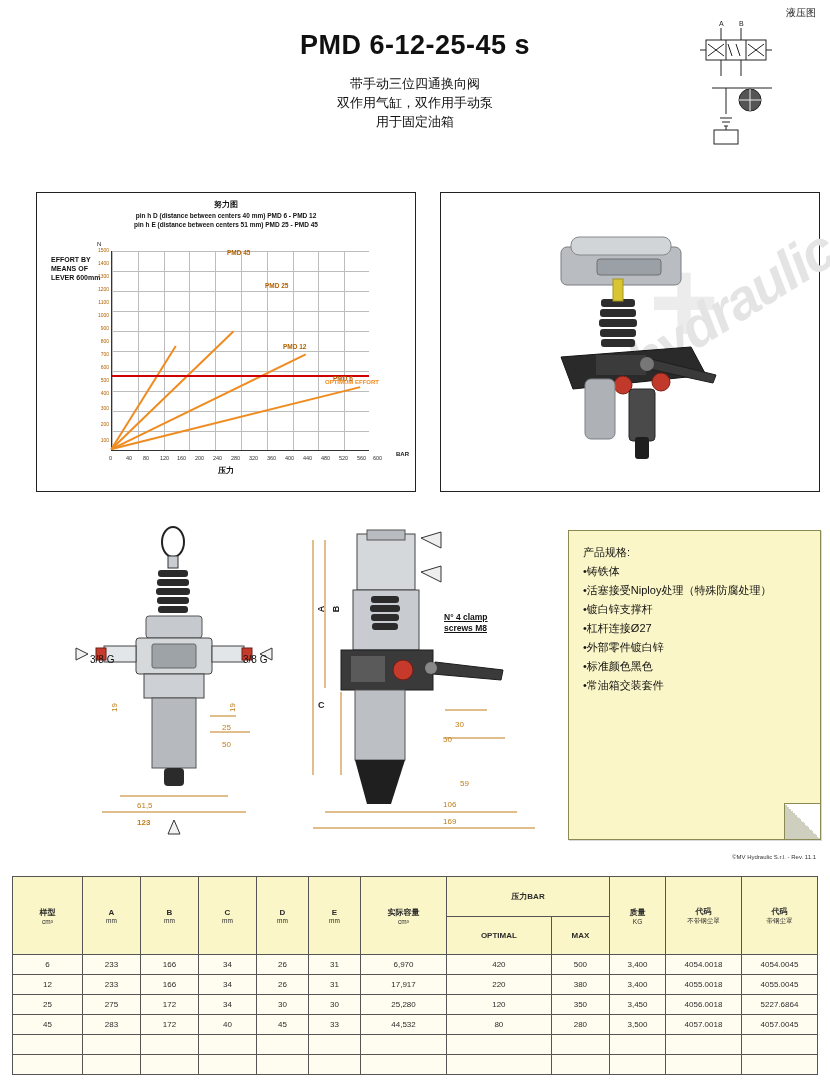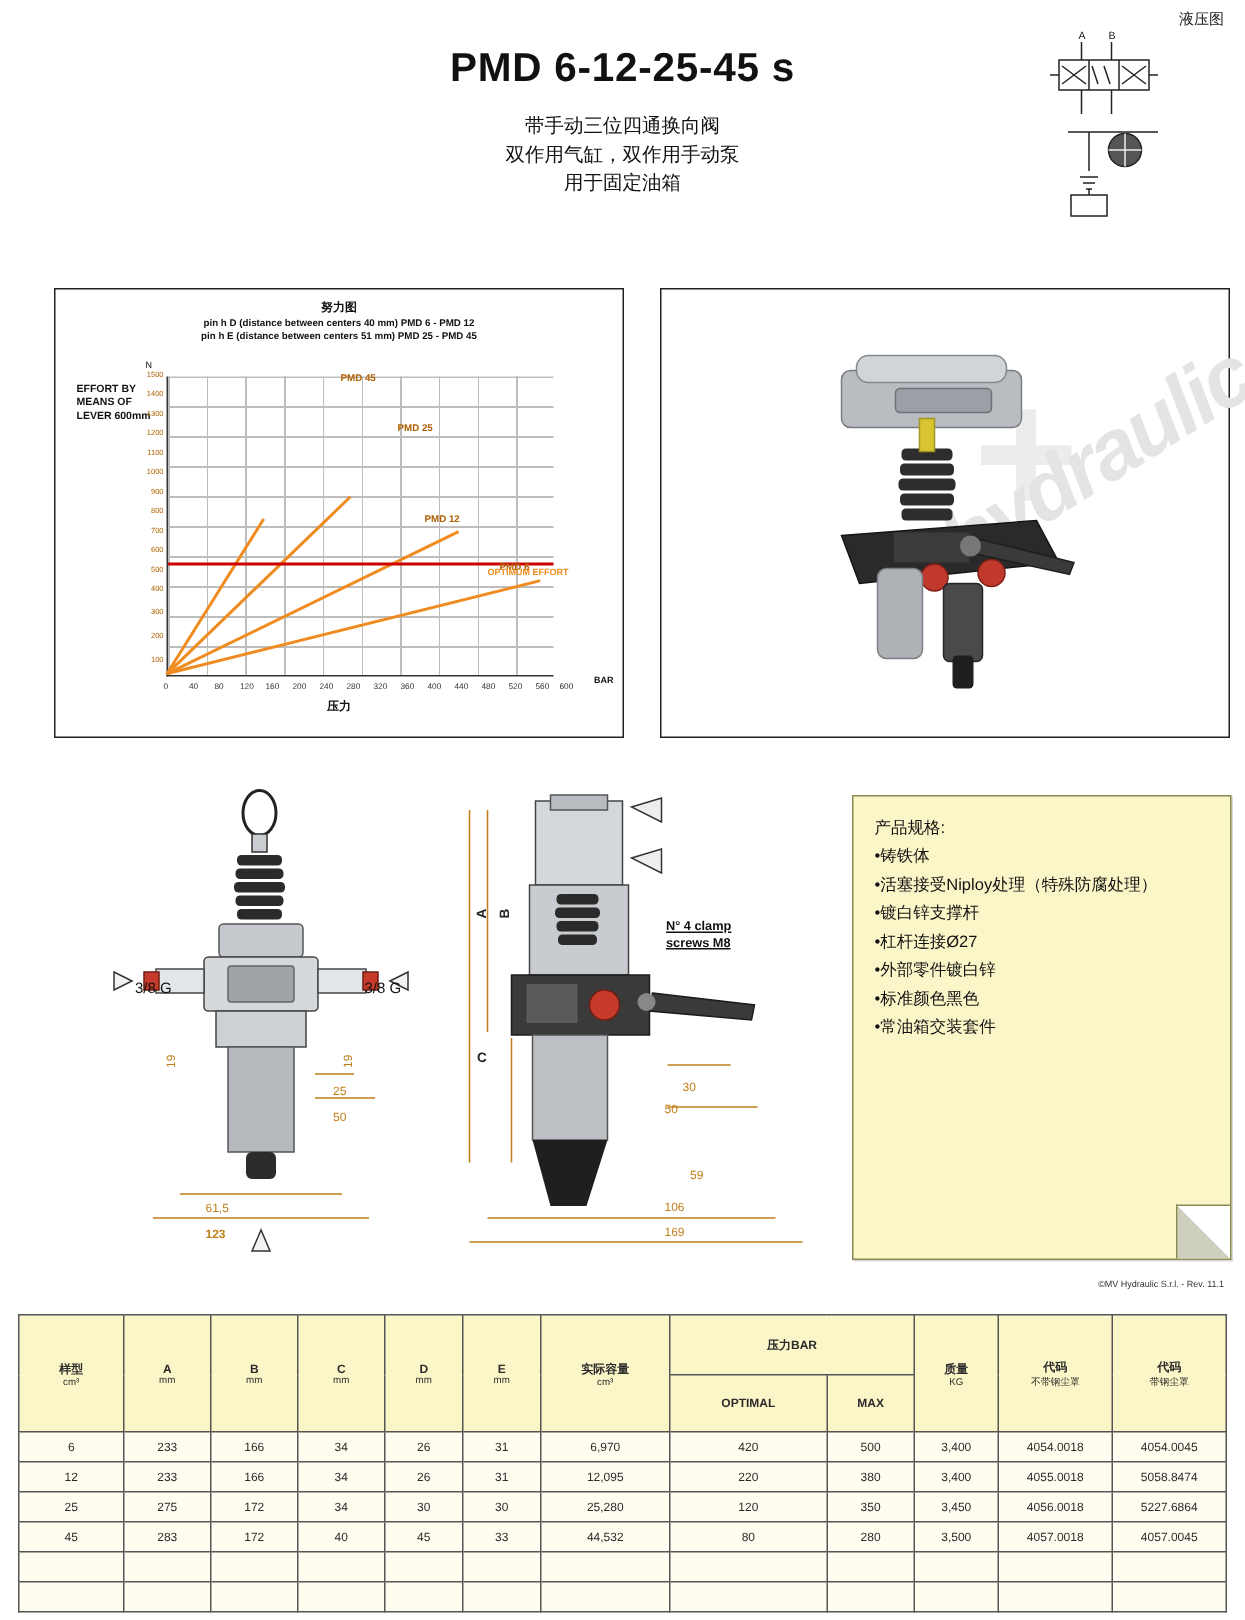--- a/index.html
+++ b/index.html
@@ -417,26 +417,26 @@
         <td>4054.0018</td>
         <td>4054.0045</td>
       </tr>
       <tr>
         <td>12</td>
         <td>233</td>
         <td>166</td>
         <td>34</td>
         <td>26</td>
         <td>31</td>
-        <td>12,095</td>
+        <td>17,917</td>
         <td>220</td>
         <td>380</td>
         <td>3,400</td>
         <td>4055.0018</td>
-        <td>5058.8474</td>
+        <td>4055.0045</td>
       </tr>
       <tr>
         <td>25</td>
         <td>275</td>
         <td>172</td>
         <td>34</td>
         <td>30</td>
         <td>30</td>
         <td>25,280</td>
         <td>120</td>

